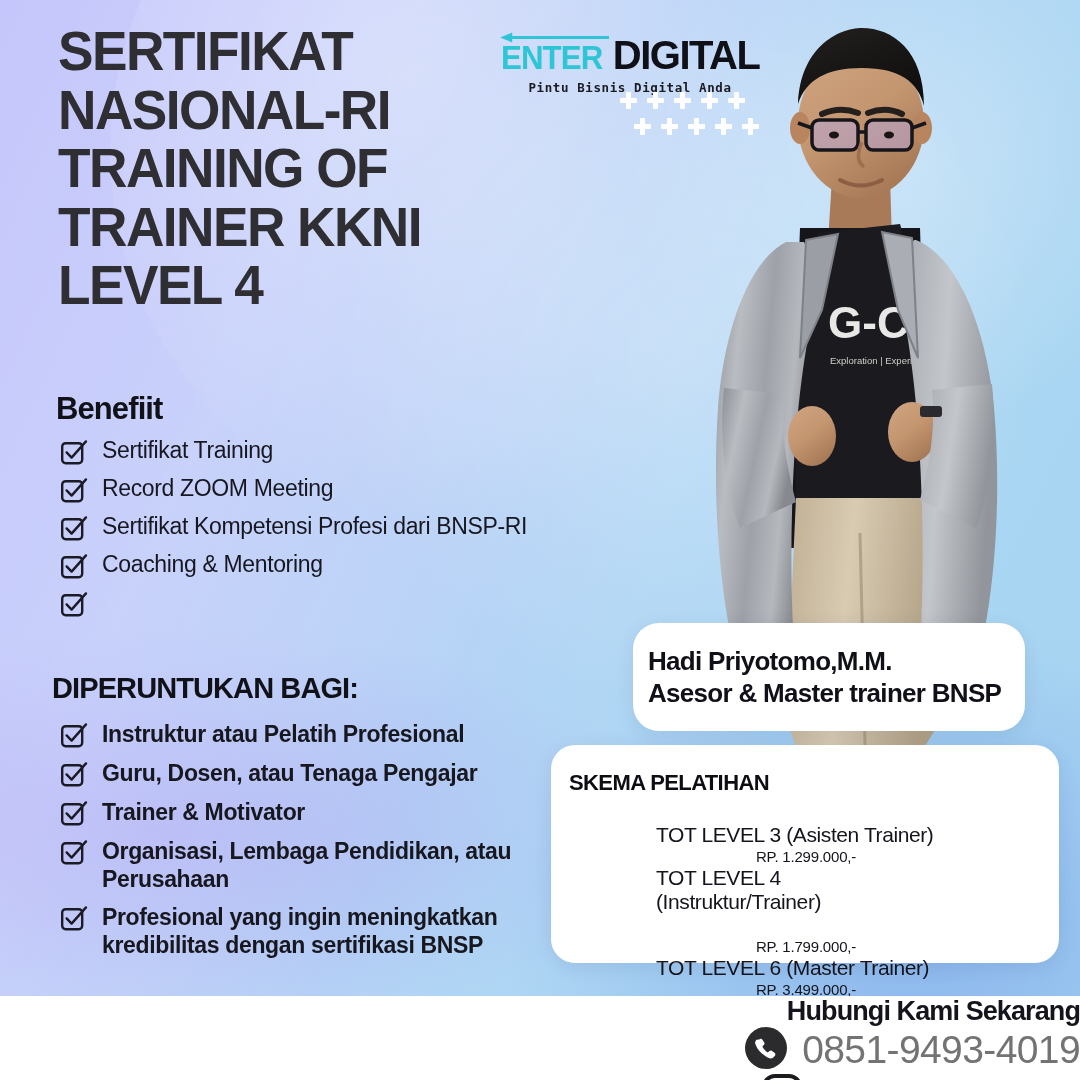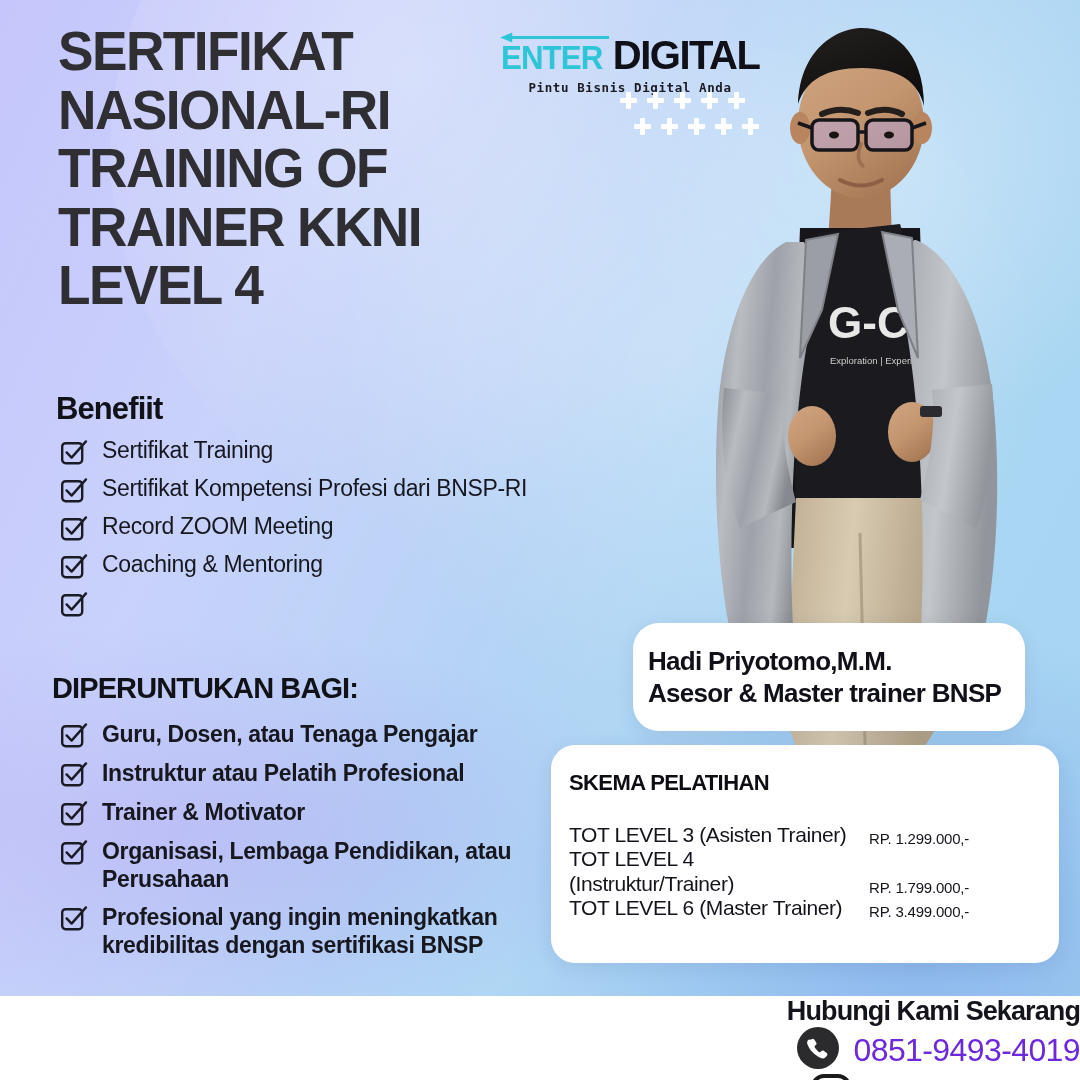--- a/index.html
+++ b/index.html
@@ -120,40 +120,40 @@
     position:absolute;left:15px;top:55px;
     font-size:26px;font-weight:bold;color:#101018;letter-spacing:-.7px;
   }
 
   #price-card{left:551px;top:745px;width:508px;height:218px;border-radius:24px;}
   #price-title{
     position:absolute;left:18px;top:25px;font-size:22px;font-weight:bold;
     color:#0d0d14;letter-spacing:-.6px;
   }
   #price-rows{position:absolute;left:18px;top:78px;width:474px;}
-  .price-row{display:flex;align-items:flex-end;}
+  .price-row{display:flex;align-items:center;flex-direction:column;}
   .pr-label{width:300px;font-size:21px;color:#14141c;line-height:1.16;letter-spacing:-.4px;}
   .pr-value{flex:1;font-size:15px;color:#14141c;letter-spacing:-.2px;line-height:1.16;}
   .pr-1 .pr-value{padding-top:1px;}
   .pr-2 .pr-value{padding-top:24px;}
   .pr-3 .pr-value{padding-top:1px;}
 
   
   #footer{
     position:absolute;left:0;bottom:0;width:1080px;height:84px;background:#ffffff;
     display:flex;align-items:flex-end;flex-direction:column;
   }
   #foot-cta{
     margin-left:36px;font-size:27px;font-weight:bold;color:#14141c;letter-spacing:-.9px;
   }
   .foot-grp{display:flex;align-items:center;}
   #foot-phone-grp{margin-left:48px;}
   #foot-ig-grp{margin-left:42px;}
   .foot-ico{flex:0 0 auto;margin-right:15px;}
-  .foot-txt{font-size:32px;color:#6d28d9;letter-spacing:-.6px;}
+  .foot-txt{font-size:39px;color:#737373;letter-spacing:-.6px;}
 </style>
 </head>
 <body>
 
 <div id="poster">
 
   <div class="blob blob-1"></div>
   <div class="blob blob-2"></div>
   <div class="blob blob-3"></div>
   <div class="violet-wash"></div>
@@ -205,30 +205,30 @@
         </span>
         <span class="ci-text">Sertifikat Training</span>
       </div>
       <div class="check-item">
         <span class="cb">
           <svg viewBox="0 0 30 30">
             <rect x="2.2" y="6.2" width="20" height="20" rx="3.4" fill="none" stroke="#1b1b26" stroke-width="2.4"></rect>
             <path d="M6.6 15.4 L11.6 20.6 L26 4.4" fill="none" stroke="#1b1b26" stroke-width="2.4" stroke-linecap="round" stroke-linejoin="round"></path>
           </svg>
         </span>
+        <span class="ci-text">Record ZOOM Meeting</span>
+      </div>
+      <div class="check-item">
+        <span class="cb">
+          <svg viewBox="0 0 30 30">
+            <rect x="2.2" y="6.2" width="20" height="20" rx="3.4" fill="none" stroke="#1b1b26" stroke-width="2.4"></rect>
+            <path d="M6.6 15.4 L11.6 20.6 L26 4.4" fill="none" stroke="#1b1b26" stroke-width="2.4" stroke-linecap="round" stroke-linejoin="round"></path>
+          </svg>
+        </span>
         <span class="ci-text">Sertifikat Kompetensi Profesi dari BNSP-RI</span>
-      </div>
-      <div class="check-item">
-        <span class="cb">
-          <svg viewBox="0 0 30 30">
-            <rect x="2.2" y="6.2" width="20" height="20" rx="3.4" fill="none" stroke="#1b1b26" stroke-width="2.4"></rect>
-            <path d="M6.6 15.4 L11.6 20.6 L26 4.4" fill="none" stroke="#1b1b26" stroke-width="2.4" stroke-linecap="round" stroke-linejoin="round"></path>
-          </svg>
-        </span>
-        <span class="ci-text">Record ZOOM Meeting</span>
       </div>
       <div class="check-item">
         <span class="cb">
           <svg viewBox="0 0 30 30">
             <rect x="2.2" y="6.2" width="20" height="20" rx="3.4" fill="none" stroke="#1b1b26" stroke-width="2.4"></rect>
             <path d="M6.6 15.4 L11.6 20.6 L26 4.4" fill="none" stroke="#1b1b26" stroke-width="2.4" stroke-linecap="round" stroke-linejoin="round"></path>
           </svg>
         </span>
         <span class="ci-text">Coaching &amp; Mentoring</span>
       </div>
@@ -244,30 +244,30 @@
 
   <div class="sect-title" id="target-title">DIPERUNTUKAN BAGI:</div>
   <div class="check-list" id="target-list">
       <div class="check-item">
         <span class="cb">
           <svg viewBox="0 0 30 30">
             <rect x="2.2" y="6.2" width="20" height="20" rx="3.4" fill="none" stroke="#1b1b26" stroke-width="2.4"></rect>
             <path d="M6.6 15.4 L11.6 20.6 L26 4.4" fill="none" stroke="#1b1b26" stroke-width="2.4" stroke-linecap="round" stroke-linejoin="round"></path>
           </svg>
         </span>
+        <span class="ci-text">Instruktur atau Pelatih Profesional</span>
+      </div>
+      <div class="check-item">
+        <span class="cb">
+          <svg viewBox="0 0 30 30">
+            <rect x="2.2" y="6.2" width="20" height="20" rx="3.4" fill="none" stroke="#1b1b26" stroke-width="2.4"></rect>
+            <path d="M6.6 15.4 L11.6 20.6 L26 4.4" fill="none" stroke="#1b1b26" stroke-width="2.4" stroke-linecap="round" stroke-linejoin="round"></path>
+          </svg>
+        </span>
         <span class="ci-text">Guru, Dosen, atau Tenaga Pengajar</span>
-      </div>
-      <div class="check-item">
-        <span class="cb">
-          <svg viewBox="0 0 30 30">
-            <rect x="2.2" y="6.2" width="20" height="20" rx="3.4" fill="none" stroke="#1b1b26" stroke-width="2.4"></rect>
-            <path d="M6.6 15.4 L11.6 20.6 L26 4.4" fill="none" stroke="#1b1b26" stroke-width="2.4" stroke-linecap="round" stroke-linejoin="round"></path>
-          </svg>
-        </span>
-        <span class="ci-text">Instruktur atau Pelatih Profesional</span>
       </div>
       <div class="check-item">
         <span class="cb">
           <svg viewBox="0 0 30 30">
             <rect x="2.2" y="6.2" width="20" height="20" rx="3.4" fill="none" stroke="#1b1b26" stroke-width="2.4"></rect>
             <path d="M6.6 15.4 L11.6 20.6 L26 4.4" fill="none" stroke="#1b1b26" stroke-width="2.4" stroke-linecap="round" stroke-linejoin="round"></path>
           </svg>
         </span>
         <span class="ci-text">Trainer &amp; Motivator</span>
       </div>

